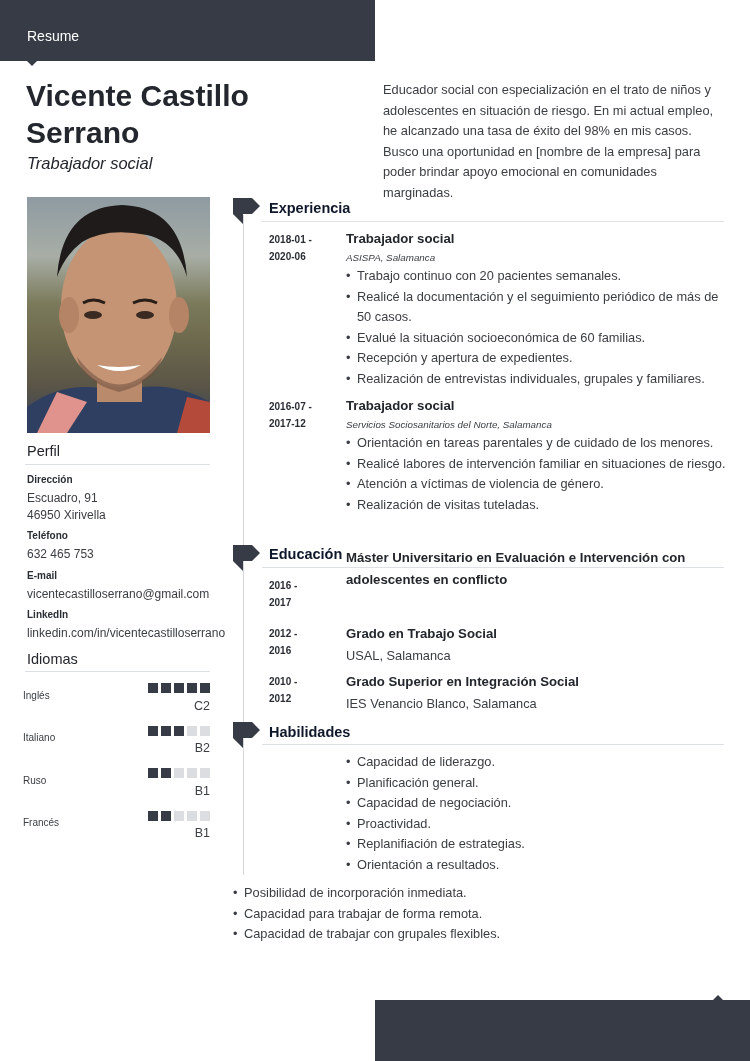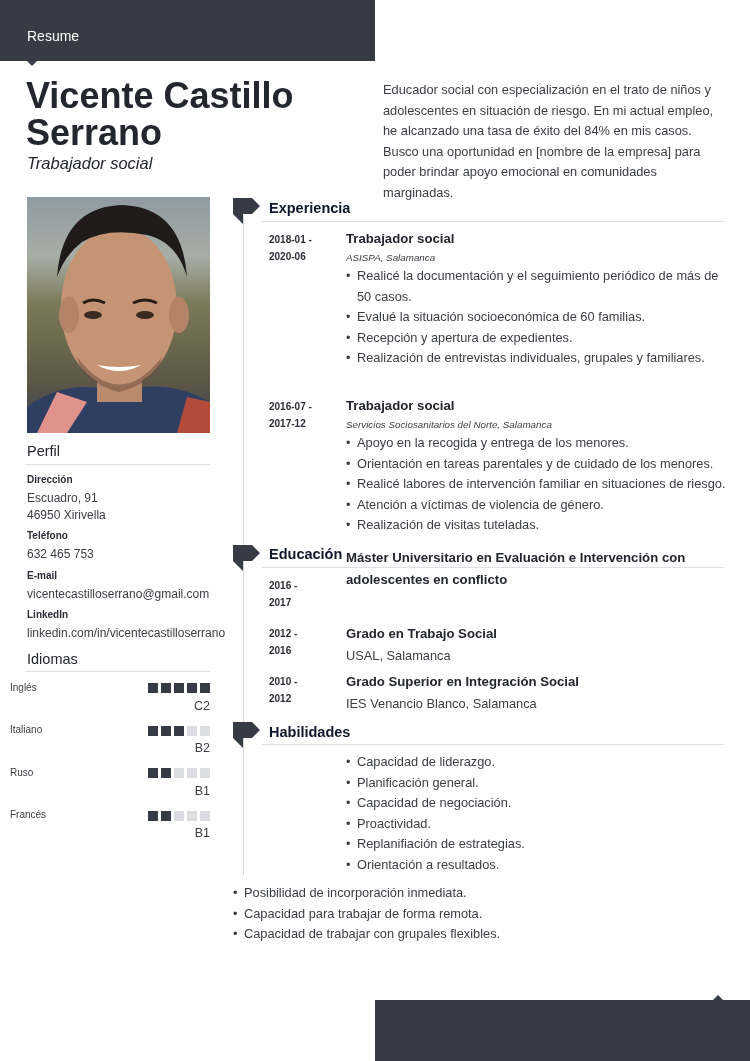--- a/index.html
+++ b/index.html
@@ -8,34 +8,34 @@
 
   .top-bar { position: absolute; left: 0; top: 0; width: 375px; height: 61px; background: #363b45; }
   .top-bar .label { position: absolute; left: 27px; top: 28px; font-size: 14px; color: #fff; }
   .top-bar .notch { position: absolute; left: 27px; top: 61px; width: 0; height: 0;
     border-left: 5px solid transparent; border-right: 5px solid transparent; border-top: 5px solid #363b45; }
 
   .bottom-bar { position: absolute; left: 375px; top: 1000px; width: 375px; height: 61px; background: #363b45; }
   .bottom-bar .notch { position: absolute; right: 27px; top: -5px; width: 0; height: 0;
     border-left: 5px solid transparent; border-right: 5px solid transparent; border-bottom: 5px solid #363b45; }
 
-  .name { position: absolute; left: 26px; top: 77px; font-size: 36px; font-weight: bold; line-height: 37px; color: #23262c; width: 330px; }
+  .name { position: absolute; left: 26px; top: 77px; font-size: 30px; font-weight: bold; line-height: 37px; color: #23262c; width: 330px; }
   .title { position: absolute; left: 27px; top: 154px; font-size: 16.5px; font-style: italic; color: #23262c; }
 
   .summary { position: absolute; left: 383px; top: 80px; width: 345px; font-size: 12.8px; line-height: 20.6px; color: #3a3d42; }
 
   .photo { position: absolute; left: 27px; top: 197px; width: 183px; height: 236px; overflow: hidden;
     background: linear-gradient(180deg, #8f9ba2 0%, #a8aea6 25%, #7b7a5b 45%, #6e6a4e 60%, #5a5546 80%, #34405a 100%); }
 
   .side-h { position: absolute; left: 27px; font-size: 14.5px; font-weight: normal; color: #23262c; }
   .side-rule { position: absolute; left: 25px; width: 185px; height: 1px; background: #dde0e4; }
   .lbl { position: absolute; left: 27px; font-size: 10px; font-weight: bold; color: #2a2d33; }
   .val { position: absolute; left: 27px; font-size: 12px; color: #3a3d42; }
 
-  .lang-name { position: absolute; left: 10px; font-size: 10px; color: #3a3d42; }
+  .lang-name { position: absolute; left: 23px; font-size: 10px; color: #3a3d42; margin-top: 8px; }
   .lang-bars { position: absolute; left: 148px; display: flex; gap: 3px; }
   .lang-bars span { width: 10px; height: 10px; background: #dcdde0; display: block; }
   .lang-bars span.on { background: #363b45; }
   .lang-level { position: absolute; right: 540px; font-size: 12.5px; color: #3a3d42; text-align: right; }
 
   .timeline { position: absolute; left: 243px; top: 215px; width: 1px; height: 660px; background: #d4d7db; }
   .flag { position: absolute; left: 233px; width: 27px; height: 26px; }
   .sec-h { position: absolute; left: 269px; font-size: 14.5px; font-weight: bold; color: #0f172a; }
   .sec-rule { position: absolute; left: 262px; width: 462px; height: 1px; background: #dde0e4; }
 
@@ -54,21 +54,21 @@
   <span class="label">Resume</span>
   <span class="notch"></span>
 </div>
 
 <div class="name">
   <div>Vicente Castillo</div>
   <div>Serrano</div>
 </div>
 <div class="title">Trabajador social</div>
 
-<p class="summary">Educador social con especialización en el trato de niños y adolescentes en situación de riesgo. En mi actual empleo, he alcanzado una tasa de éxito del 84% en mis casos. Busco una oportunidad en [nombre de la empresa] para poder brindar apoyo emocional en comunidades marginadas.</p>
+<p class="summary">Educador social con especialización en el trato de niños y adolescentes en situación de riesgo. En mi actual empleo, he alcanzado una tasa de éxito del 98% en mis casos. Busco una oportunidad en [nombre de la empresa] para poder brindar apoyo emocional en comunidades marginadas.</p>
 
 <div class="photo">
   <svg width="183" height="236" viewBox="0 0 183 236">
     <path d="M0 210 Q40 180 91 195 Q140 180 183 205 L183 236 L0 236 Z" fill="#2f3f62"></path>
     <path d="M10 236 L30 195 L60 205 L40 236 Z" fill="#e0928c"></path>
     <path d="M150 236 L160 200 L183 205 L183 236 Z" fill="#b34a3a"></path>
     <rect x="70" y="160" width="45" height="45" fill="#b98a6c"></rect>
     <ellipse cx="92" cy="110" rx="58" ry="80" fill="#c49474"></ellipse>
     <ellipse cx="42" cy="118" rx="10" ry="18" fill="#b58366"></ellipse>
     <ellipse cx="152" cy="118" rx="10" ry="18" fill="#b58366"></ellipse>
@@ -155,36 +155,36 @@
 <div class="sec-rule" style="top:221px"></div>
 
 <div>
   <div class="date" style="top:231px">
     <div>2018-01 -</div>
     <div>2020-06</div>
   </div>
   <div class="job" style="top:228px">Trabajador social</div>
   <div class="company" style="top:252px">ASISPA, Salamanca</div>
   <ul class="bullets" style="left:346px; top:266px; width:380px;">
+    <li>Trabajo continuo con 20 pacientes semanales.</li>
     <li>Realicé la documentación y el seguimiento periódico de más de 50 casos.</li>
     <li>Evalué la situación socioeconómica de 60 familias.</li>
     <li>Recepción y apertura de expedientes.</li>
     <li>Realización de entrevistas individuales, grupales y familiares.</li>
   </ul>
 </div>
 
 <div>
   <div class="date" style="top:398px">
     <div>2016-07 -</div>
     <div>2017-12</div>
   </div>
   <div class="job" style="top:395px">Trabajador social</div>
   <div class="company" style="top:419px">Servicios Sociosanitarios del Norte, Salamanca</div>
   <ul class="bullets" style="left:346px; top:433px; width:380px;">
-    <li>Apoyo en la recogida y entrega de los menores.</li>
     <li>Orientación en tareas parentales y de cuidado de los menores.</li>
     <li>Realicé labores de intervención familiar en situaciones de riesgo.</li>
     <li>Atención a víctimas de violencia de género.</li>
     <li>Realización de visitas tuteladas.</li>
   </ul>
 </div>
 
 <svg class="flag" style="top:545px" viewBox="0 0 27 26">
   <path d="M0 0 H19 L27 8 L19 16 H10 V26 L0 16 Z" fill="#363b45"></path>
 </svg>

